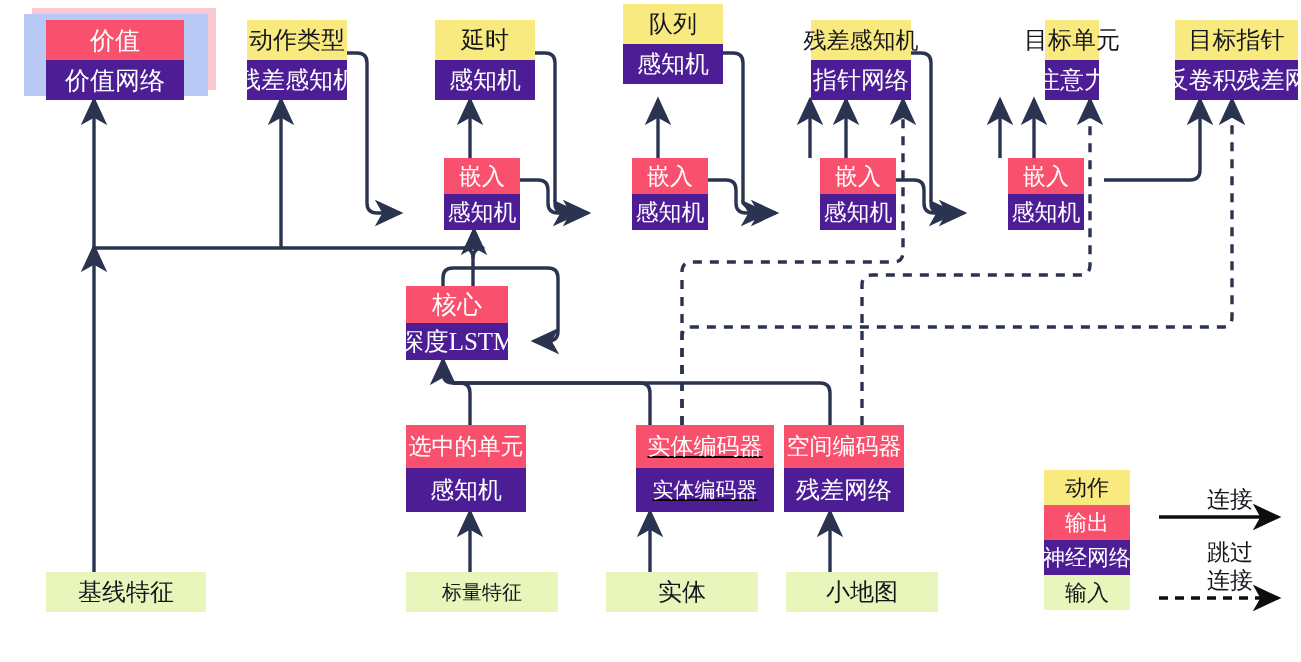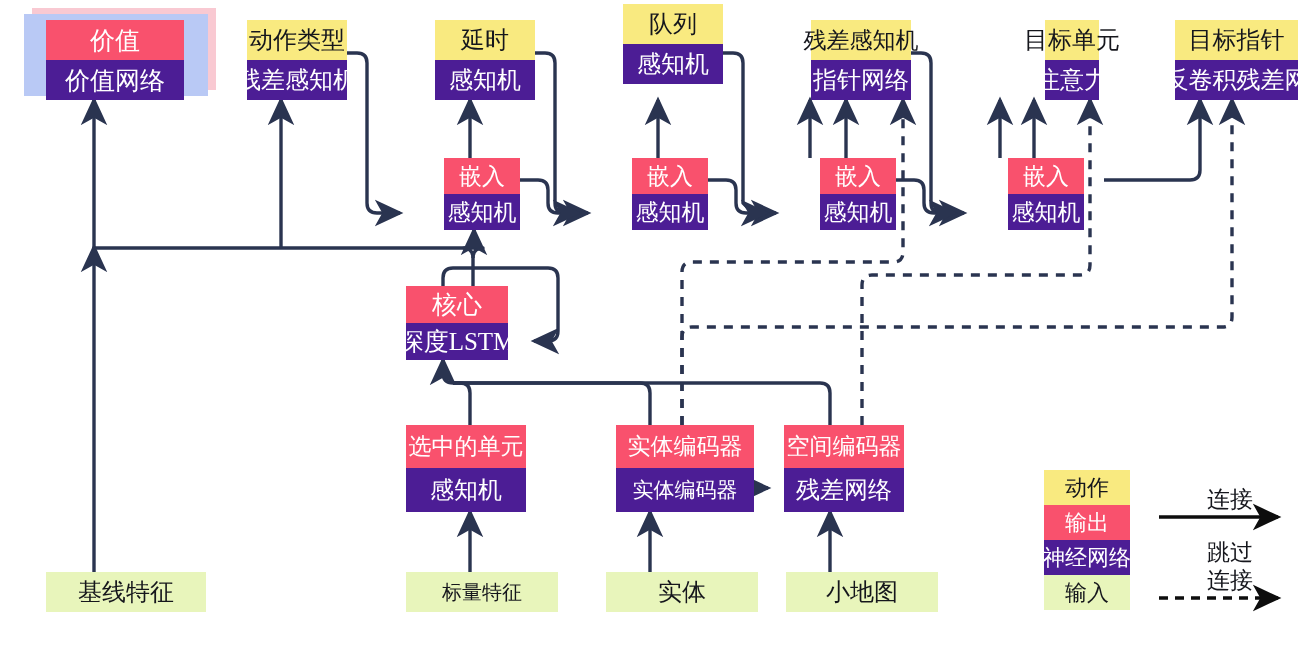--- a/index.html
+++ b/index.html
@@ -140,21 +140,21 @@
 
   <div class="node" style="left:374px;top:286px;width:134px;height:74px;">
     <div class="cell c-output" style="height:37px;font-size:25px;">核心</div>
     <div class="cell c-net" style="height:37px;font-size:25px;">深度LSTM</div>
   </div>
 
   <div class="node" style="left:374px;top:425px;width:152px;height:87px;">
     <div class="cell c-output" style="height:43px;font-size:23px;">选中的单元</div>
     <div class="cell c-net" style="height:44px;font-size:24px;">感知机</div>
   </div>
-  <div class="node" style="left:584px;top:425px;width:170px;height:87px;">
+  <div class="node" style="left:604px;top:425px;width:170px;height:87px;text-decoration:underline;">
     <div class="cell c-output" style="height:43px;font-size:23px;">实体编码器</div>
     <div class="cell c-net" style="height:44px;font-size:21px;">实体编码器</div>
   </div>
   <div class="node" style="left:752px;top:425px;width:152px;height:87px;">
     <div class="cell c-output" style="height:43px;font-size:23px;">空间编码器</div>
     <div class="cell c-net" style="height:44px;font-size:24px;">残差网络</div>
   </div>
 
   <div class="node cell c-input" style="left:14px;top:572px;width:160px;height:40px;font-size:24px;">基线特征</div>
   <div class="node cell c-input" style="left:374px;top:572px;width:152px;height:40px;font-size:20px;">标量特征</div>

